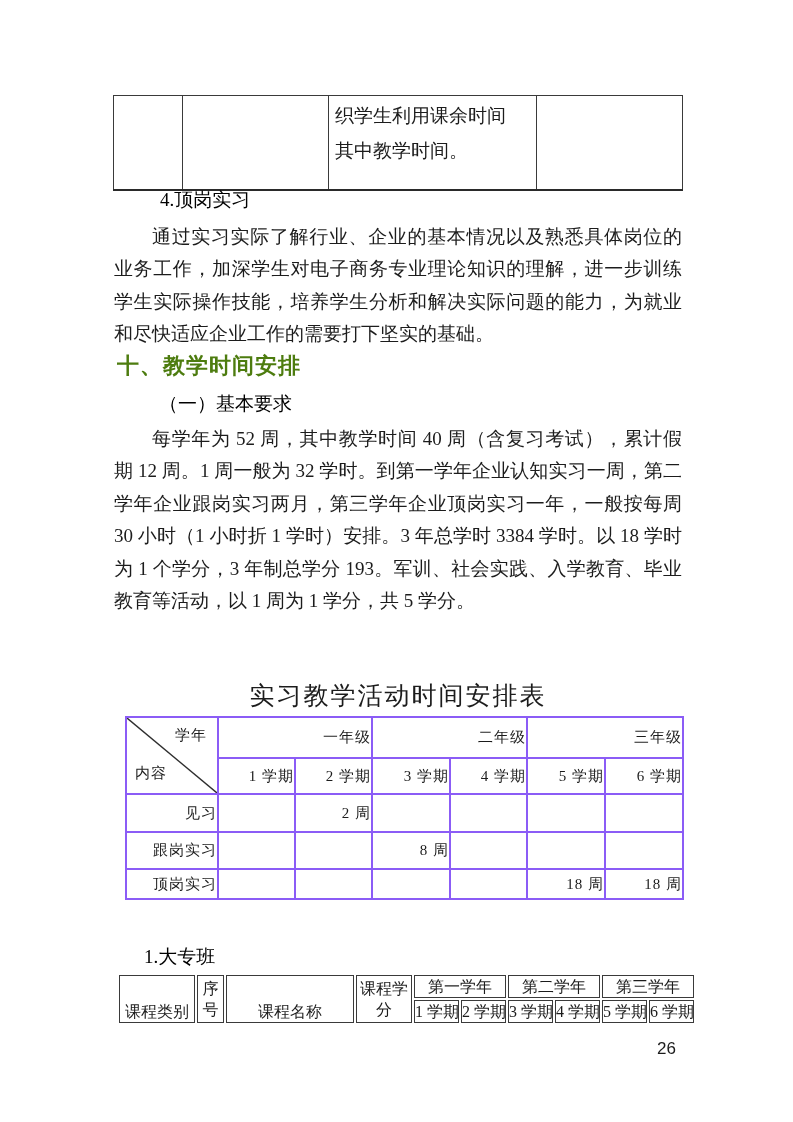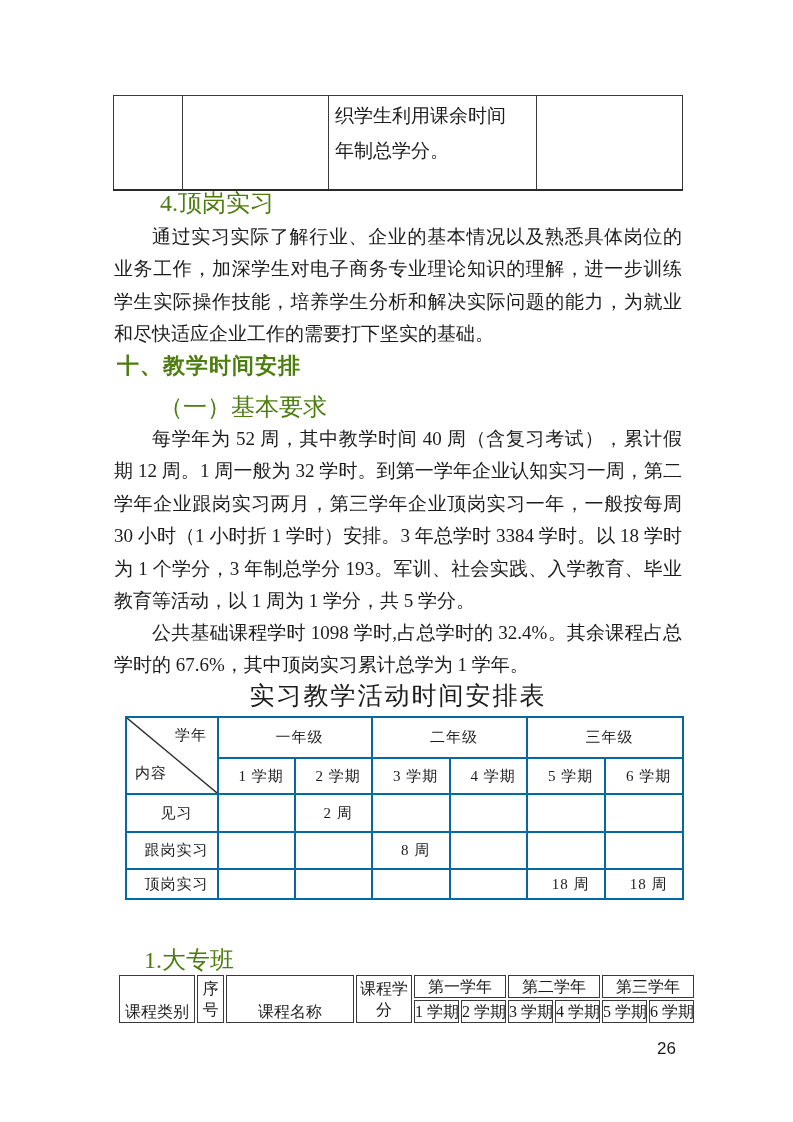--- a/index.html
+++ b/index.html
@@ -28,21 +28,21 @@
     vertical-align: top;
     font-size: 19px;
     line-height: 35px;
     padding: 2px 4px 0 6px;
   }
   .top-table tr { height: 76px; }
   .top-table .tt-bottom { border-bottom: 2px solid #2a2a2a; }
 
   
   .abs { position: absolute; }
-  .body-text { font-size: 24px; color: #4d7c0f; }
+  .body-text { font-size: 19px; color: #000000; }
   .para {
     width: 568px;
     font-size: 19px;
     line-height: 32.4px;
     text-align: justify;
     text-indent: 2em;
     color: #1c1c1c;
   }
   .heading-1 {
     font-size: 22px;
@@ -60,23 +60,23 @@
   
   .sched-table {
     position: absolute;
     left: 125px; top: 716px;
     width: 557px;
     border-collapse: collapse;
     table-layout: fixed;
     font-size: 15px;
   }
   .sched-table th, .sched-table td {
-    border: 2px solid #0369a1;
+    border: 2px solid #8b5cf6;
     font-weight: normal;
-    text-align: center;
+    text-align: right;
     vertical-align: middle;
     padding: 0 0 0 9px;
     letter-spacing: 1px;
   }
   .sched-table .corner-cell {
     position: relative;
     padding: 0;
   }
   .corner-svg { position: absolute; left: 0; top: 0; width: 100%; height: 100%; }
   .corner-top { position: absolute; top: 8px; right: 10px; }
@@ -125,38 +125,37 @@
         <col style="width:146px">
         <col style="width:208px">
         <col style="width:146px">
     </colgroup>
     <tbody>
         <tr>
       <td class="tt-bottom"></td>
       <td class="tt-bottom"></td>
       <td class="tt-bottom">
         <div>织学生利用课余时间</div>
-        <div>年制总学分。</div>
+        <div>其中教学时间。</div>
       </td>
       <td class="tt-bottom"></td>
     </tr>
   </tbody>
     </table>
 
   <div class="abs body-text" style="left:160px; top:187px;">4.顶岗实习</div>
 
   <div class="abs para" style="left:114px; top:221px;">通过实习实际了解行业、企业的基本情况以及熟悉具体岗位的业务工作，加深学生对电子商务专业理论知识的理解，进一步训练学生实际操作技能，培养学生分析和解决实际问题的能力，为就业和尽快适应企业工作的需要打下坚实的基础。</div>
 
   <div class="abs heading-1" style="left:117px; top:351px;">十、教学时间安排</div>
 
   <div class="abs body-text" style="left:159px; top:391px;">（一）基本要求</div>
 
   <div class="abs para" style="left:114px; top:423px;">每学年为 52 周，其中教学时间 40 周（含复习考试），累计假期 12 周。1 周一般为 32 学时。到第一学年企业认知实习一周，第二学年企业跟岗实习两月，第三学年企业顶岗实习一年，一般按每周 30 小时（1 小时折 1 学时）安排。3 年总学时 3384 学时。以 18 学时为 1 个学分，3 年制总学分 193。军训、社会实践、入学教育、毕业教育等活动，以 1 周为 1 学分，共 5 学分。</div>
 
-  <div class="abs para" style="left:114px; top:617px;">公共基础课程学时 1098 学时,占总学时的 32.4%。其余课程占总学时的 67.6%，其中顶岗实习累计总学为 1 学年。</div>
 
   <div class="abs caption" style="left:114px; top:679px;">实习教学活动时间安排表</div>
 
   <table class="sched-table">
     <colgroup>
       <col style="width:92px">
         <col style="width:77px">
         <col style="width:77px">
       <col style="width:78px">
         <col style="width:77px">

